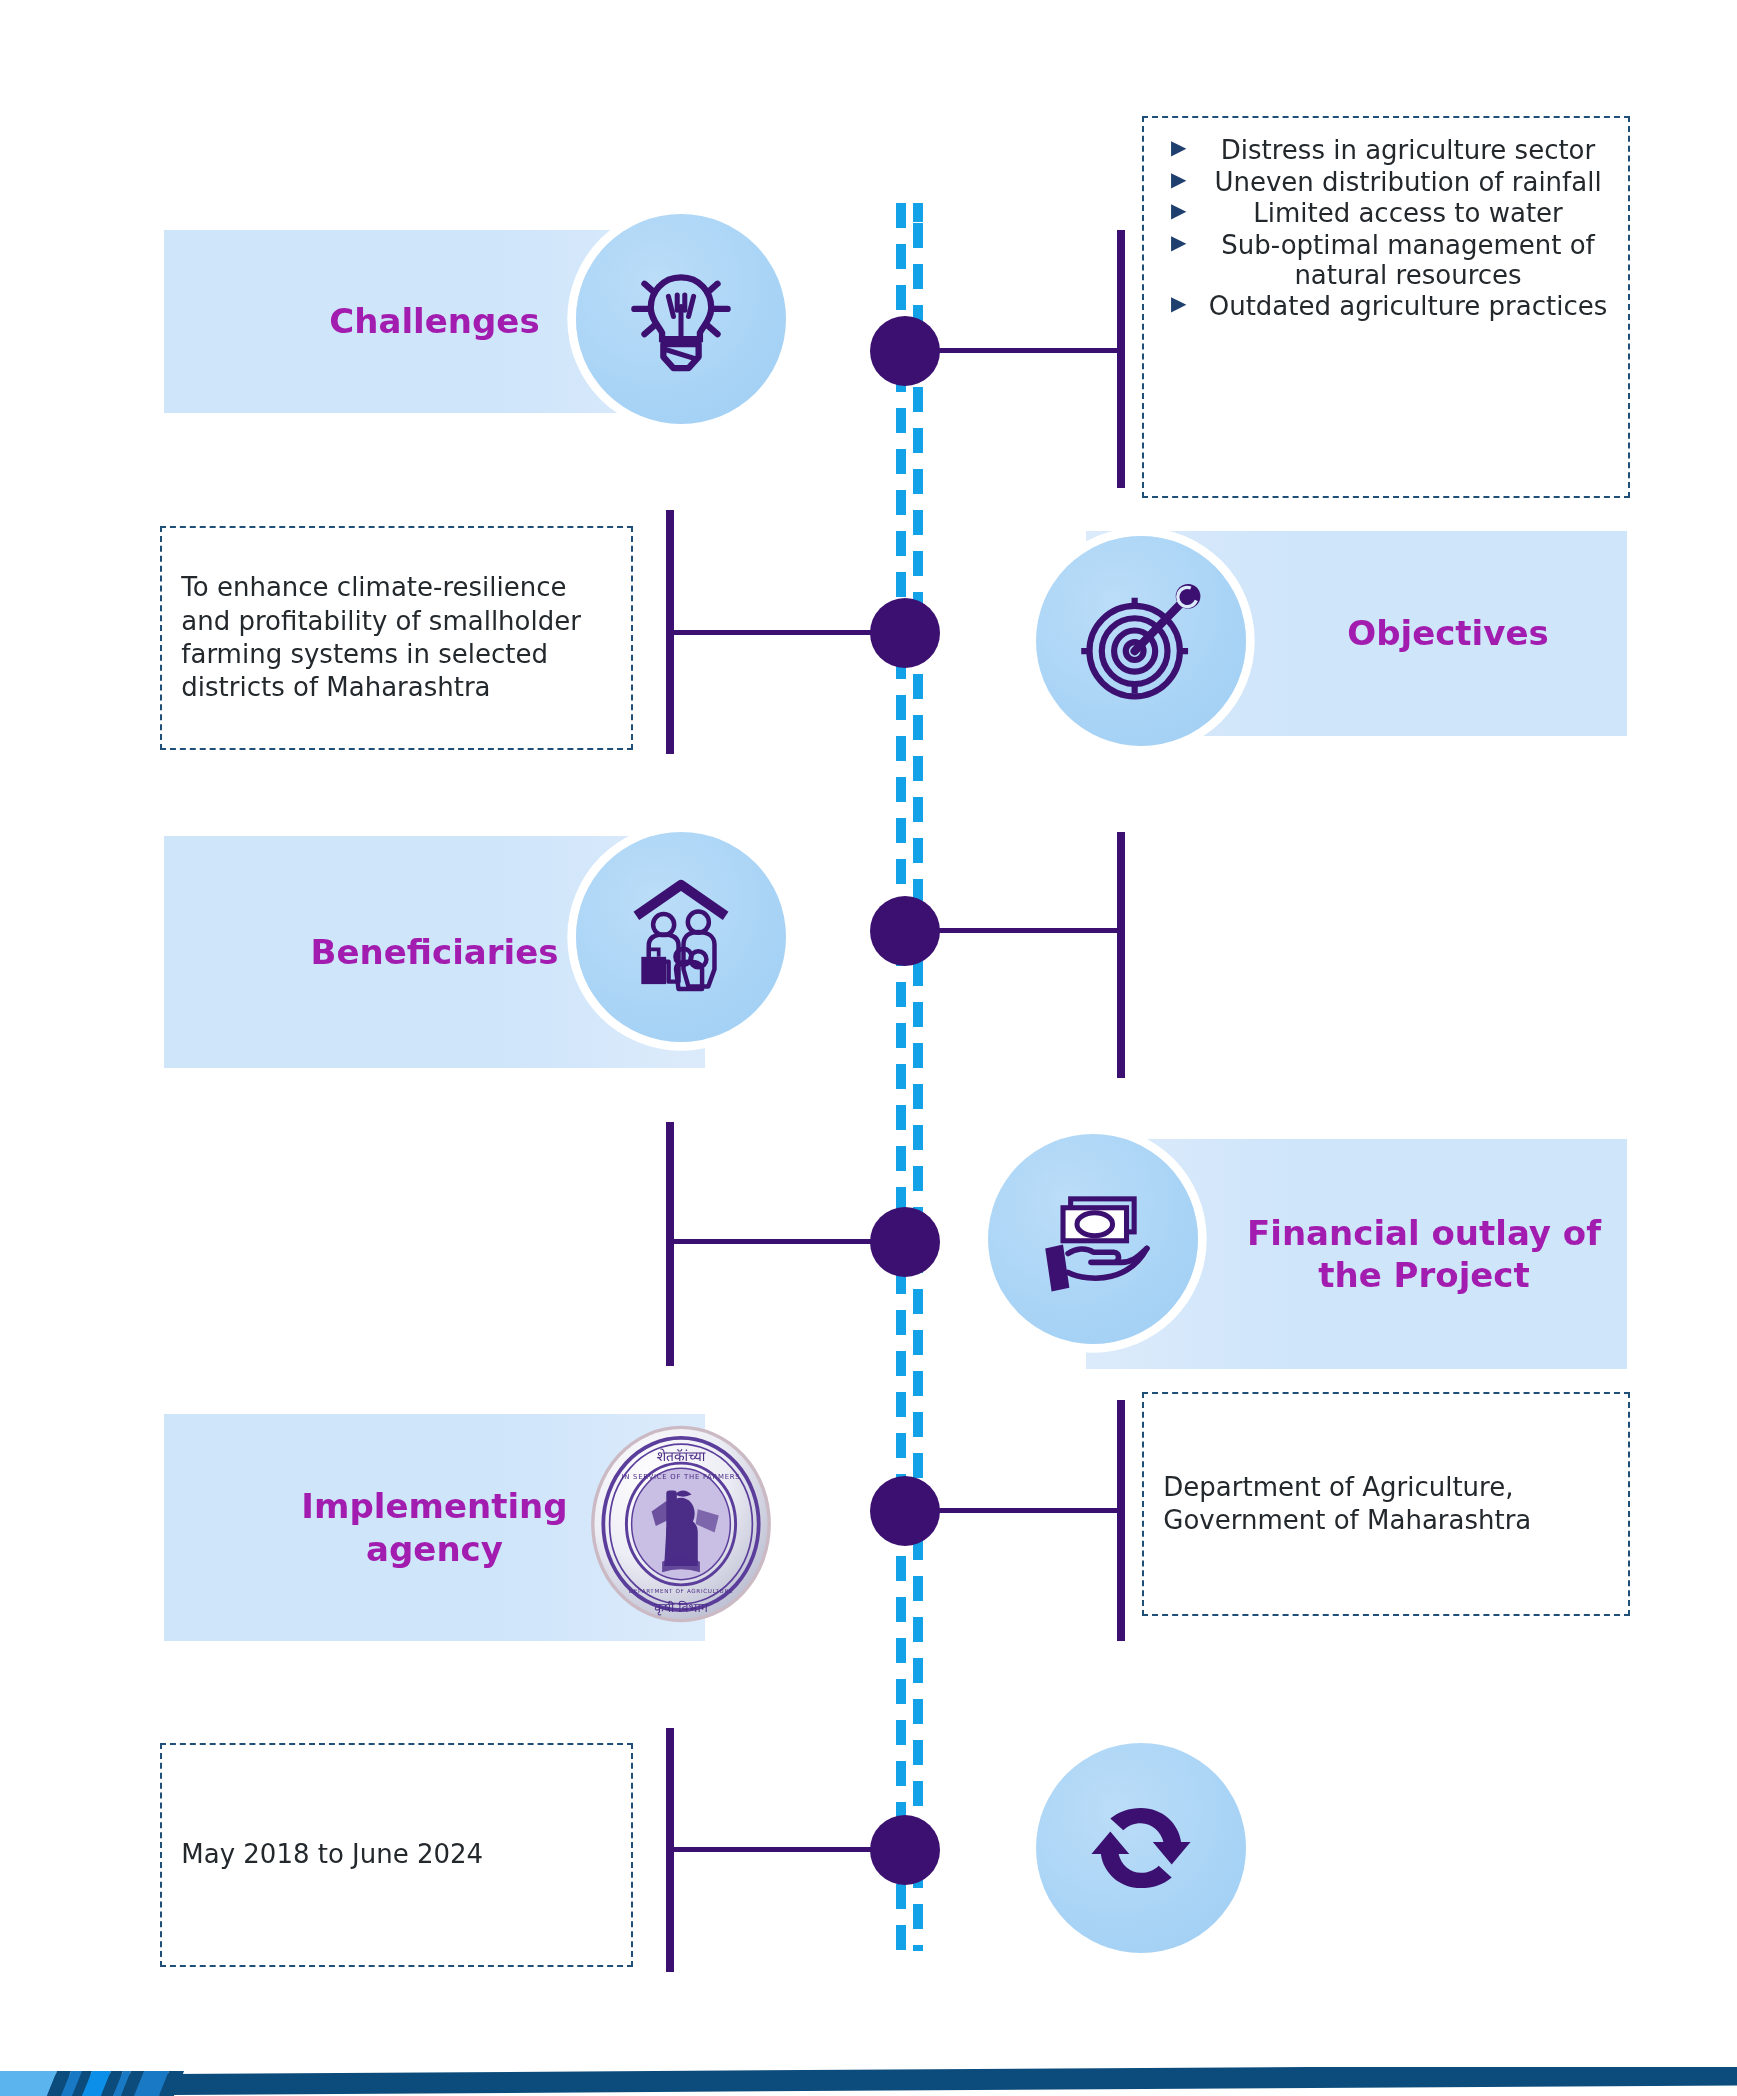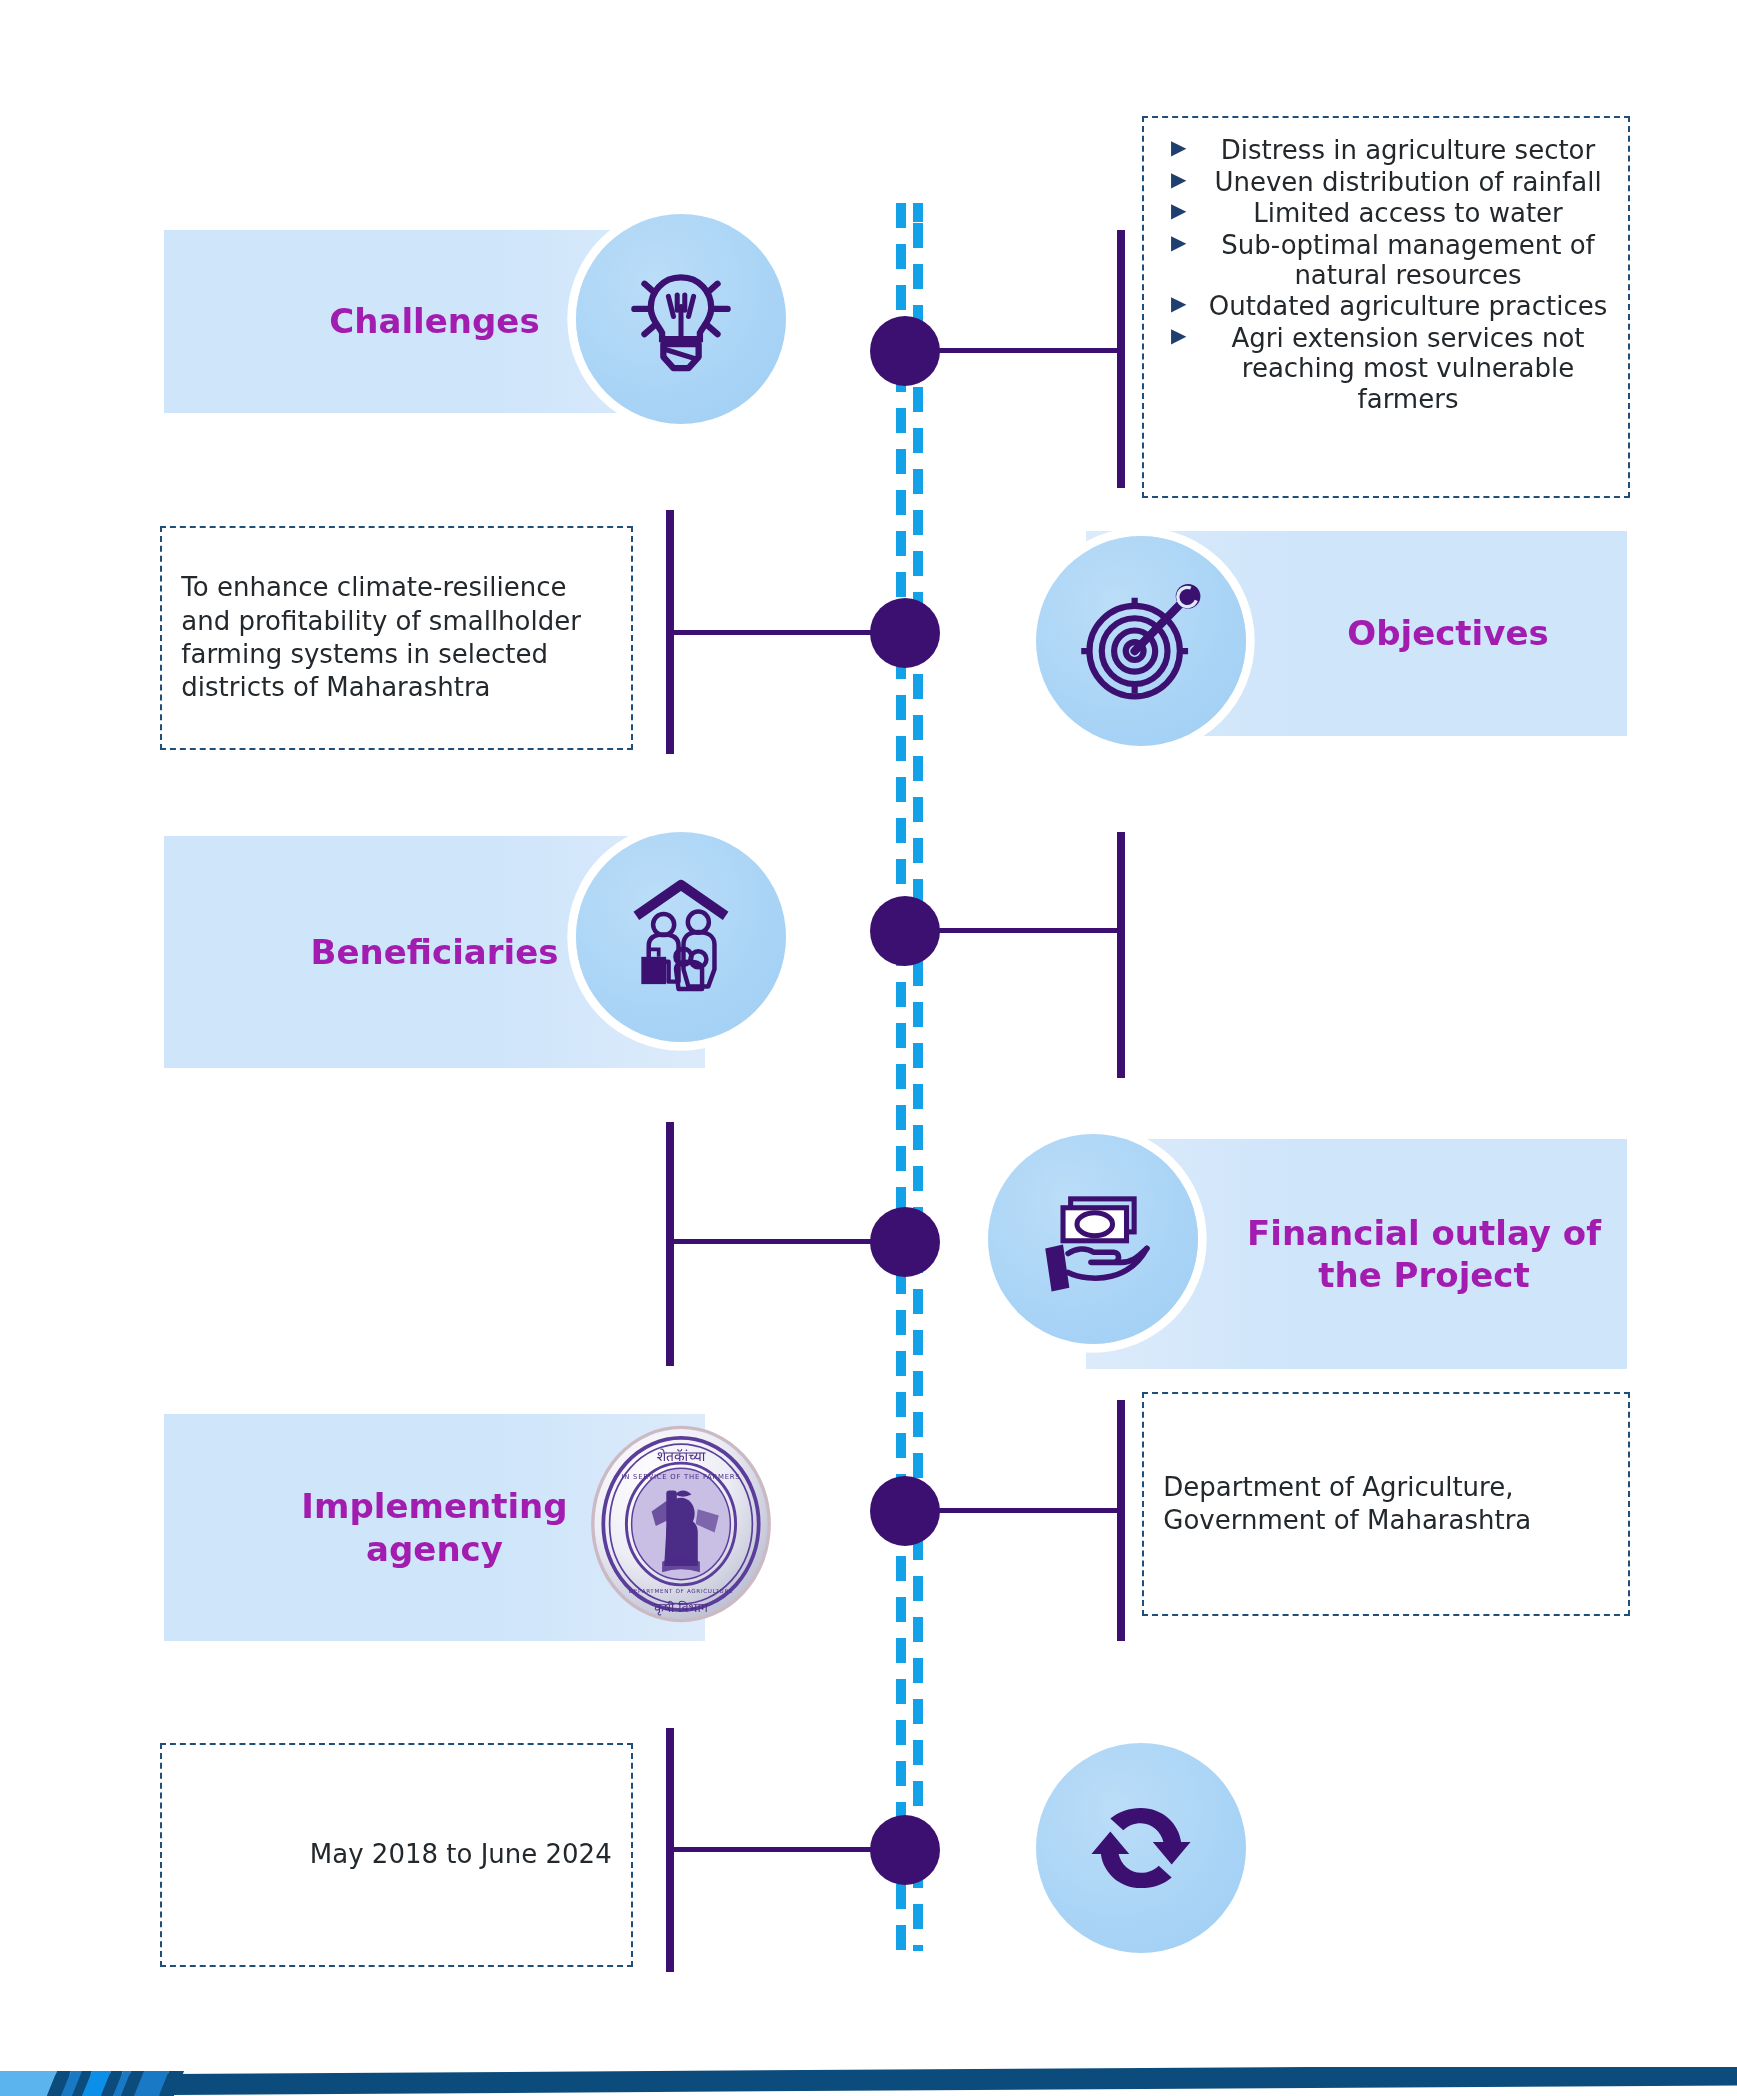--- a/index.html
+++ b/index.html
@@ -59,21 +59,21 @@
   ul.blist { list-style: none; }
   ul.blist li {
     position: relative; padding-left: 44px; margin-bottom: 1px;
     font-size: 26px; line-height: 1.17; color: #23282D; text-align: center;
   }
   ul.blist li::before {
     content: "\25B6"; position: absolute; left: 7.7px; top: 1px;
     color: #1F3F6E; font-size: 20px;
   }
   .ptxt { font-size: 26px; line-height: 1.28; color: #23282D; }
-  .ptxt.ctr { width:100%; text-align:right; }
+  .ptxt.ctr { width:100%; text-align:left; }
 
   
   .footer { position:absolute; left:0; bottom:0; width:1738px; height:29px; overflow:hidden; z-index:2; }
   .footer .bar { position:absolute; left:0; bottom:0; width:1738px; height:21px; background:#0C4C7C; transform: skewY(-0.35deg); transform-origin: left bottom;}
   .footer .stripe { position:absolute; bottom:0; height:25px; transform: skewX(-22deg); }
 </style>
 </head>
 <body>
 
 <div id="stage">
@@ -100,21 +100,20 @@
   <div class="node" style="left:870px; top:316px;"></div>
   <div class="hline" style="left:935px; top:348px; width:186px;"></div>
   <div class="vbar" style="left:1117px; top:230px; height:258px;"></div>
   <div class="dbox" style="left:1142px; top:116px; width:488px; height:382px;">
     <ul class="blist">
       <li>Distress in agriculture sector</li>
       <li>Uneven distribution of rainfall</li>
       <li>Limited access to water</li>
       <li>Sub-optimal management of natural resources</li>
       <li>Outdated agriculture practices</li>
-      <li>Agri extension services not reaching most vulnerable farmers</li>
     </ul>
   </div>
 
   <div class="dbox center" style="left:160px; top:526px; width:473px; height:224px;">
     <div class="ptxt">To enhance climate-resilience and profitability of smallholder farming systems in selected districts of Maharashtra</div>
   </div>
   <div class="vbar" style="left:666px; top:510px; height:244px;"></div>
   <div class="hline" style="left:673px; top:630px; width:200px;"></div>
   <div class="node" style="left:870px; top:598px;"></div>
 

